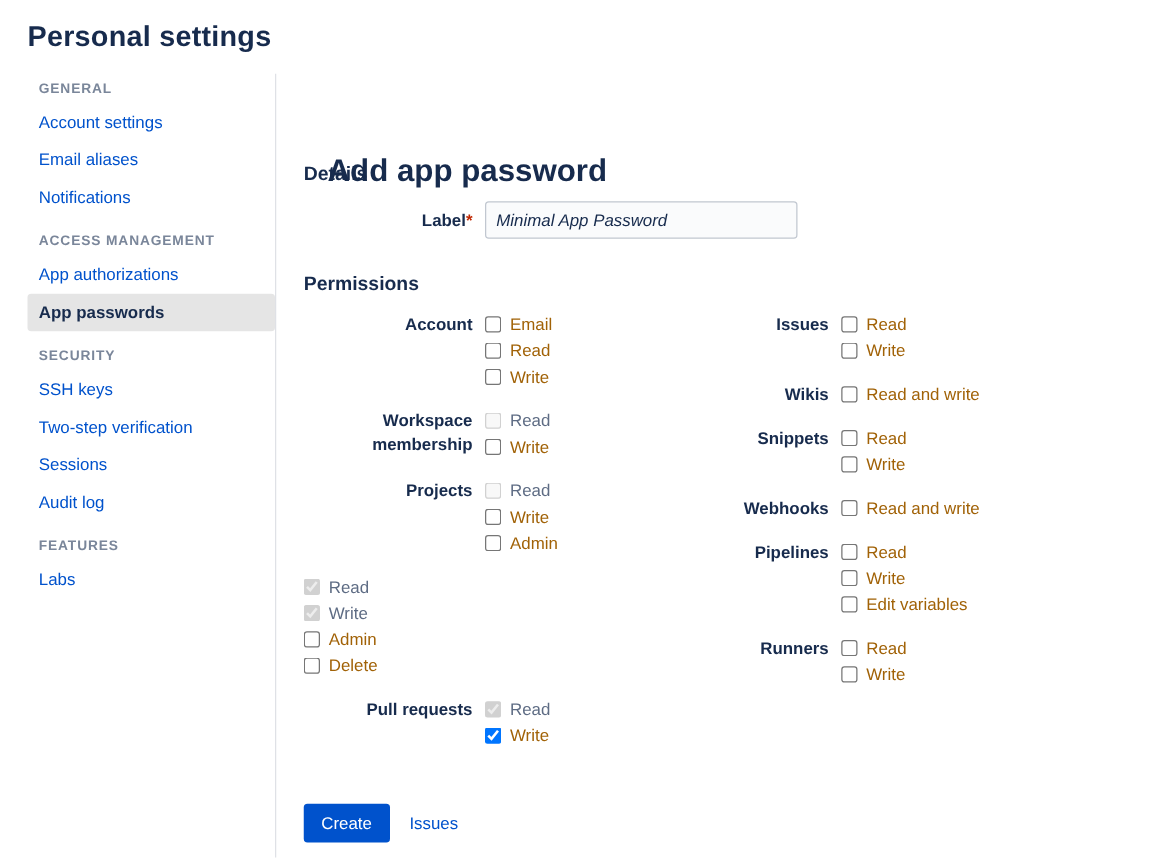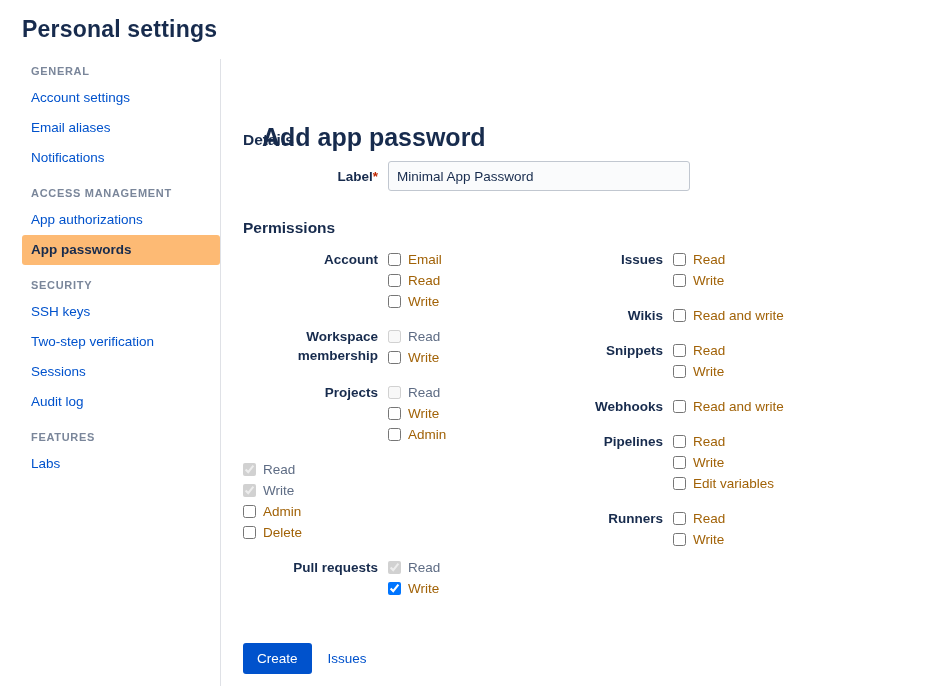--- a/index.html
+++ b/index.html
@@ -48,21 +48,21 @@
     display: block;
     font-size: 13.5px;
     color: #0052cc;
     padding: 7px 9px;
     border-radius: 3px;
     text-decoration: none;
     line-height: 16px;
     cursor: pointer;
   }
   .sidebar-item.selected {
-    background: #fdba74;
+    background: #e5e5e5;
     color: #172b4d;
     font-weight: bold;
   }
   
   .content {
     flex: 1 1 auto;
     border-left: 1px solid #dfe1e6;
     min-height: 640px;
     padding: 10px 0 0 22px;
   }
@@ -90,29 +90,30 @@
   .field-label {
     width: 145px;
     text-align: right;
     font-size: 13.5px;
     font-weight: bold;
     color: #172b4d;
     padding-right: 10px;
   }
   .req { color: #bf2600; font-weight: bold; }
   .text-input {
-    width: 302px;
+    width: 250px;
     height: 30px;
     border: 1px solid #c1c7d0;
     border-radius: 3px;
     background: #fafbfc;
     font-size: 13.5px;
     color: #172b4d;
     padding: 0 8px;
     font-family: "Liberation Sans", sans-serif;
+    font-style: italic;
   }
   .permissions-block { margin-top: 28px; }
   .perm-columns {
     display: flex;
     gap: 0;
   }
   .perm-col-left { width: 285px; }
   .perm-col-right { width: 285px; }
   .perm-group {
     display: flex;

